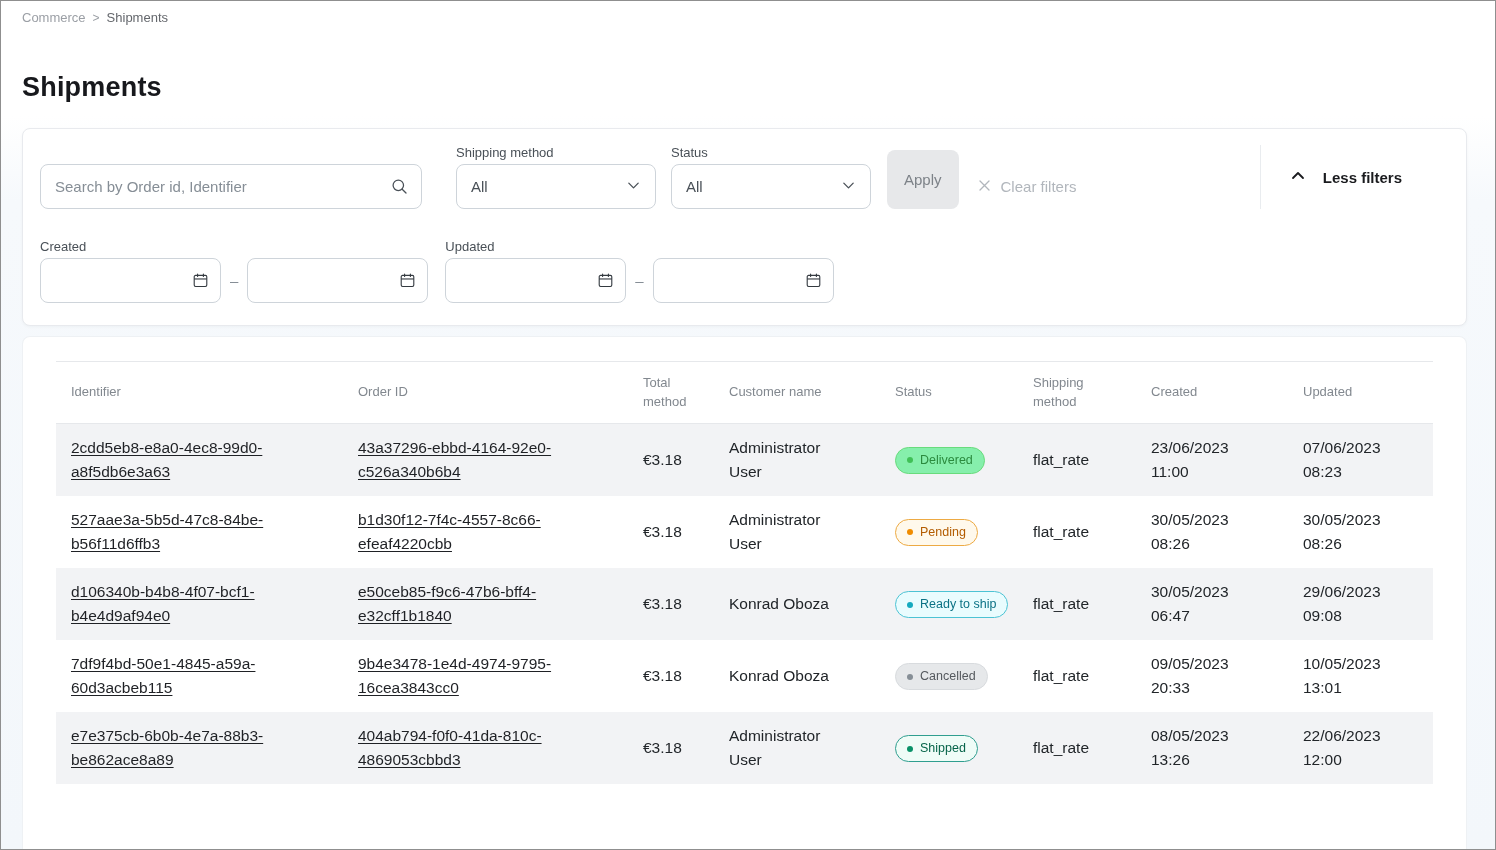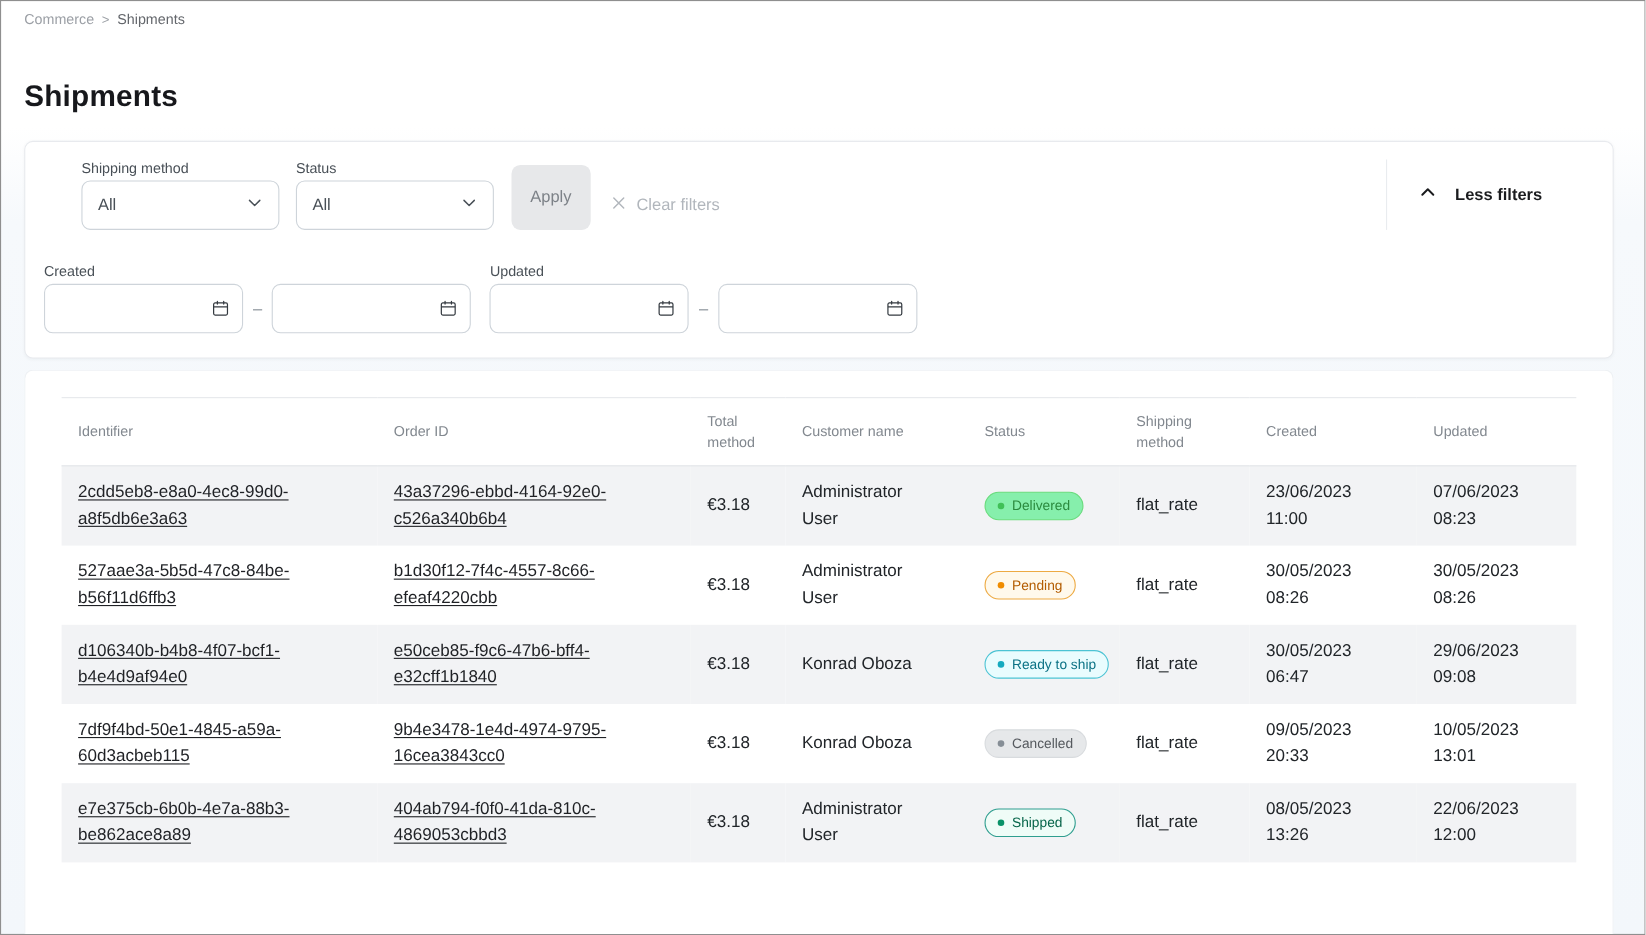--- a/index.html
+++ b/index.html
@@ -70,21 +70,21 @@
     background: #fff;
   }
   .search-input::placeholder { color: #868e96; }
   .search-icon {
     position: absolute;
     right: 13px;
     top: 13px;
     pointer-events: none;
   }
   .select-box {
-    width: 180px;
+    width: 200px;
     height: 45px;
     border: 1px solid #ced4da;
     border-radius: 8px;
     background: #fff;
     display: flex;
     align-items: center;
     justify-content: space-between;
     padding: 0 14px 0 14px;
     font-size: 15px;
     color: #495057;
@@ -245,20 +245,29 @@
     <span class="crumb-link">Commerce</span>
     <span class="crumb-sep">&gt;</span>
     <span class="crumb-current">Shipments</span>
   </div>
 
   <h1 class="page-title">Shipments</h1>
 
   <div class="filter-card">
 
     <div class="filter-row">
+      <div class="search-wrap">
+        <input class="search-input" type="text" placeholder="Search by Order id, Identifier" style="">
+        <span class="search-icon">
+          <svg width="19" height="19" viewBox="0 0 24 24">
+              <circle cx="10.5" cy="10.5" r="6.6" fill="none" stroke="#495057" stroke-width="1.6"></circle>
+              <line x1="15.4" y1="15.4" x2="20.2" y2="20.2" stroke="#495057" stroke-width="1.6" stroke-linecap="round"></line>
+            </svg>
+        </span>
+      </div>
 
       <div class="field ml-34">
         <span class="field-label">Shipping method</span>
         <div class="select-box">
           <span>All</span>
           <span>
             <svg width="15" height="15" viewBox="0 0 16 16">
                 <path d="M3 5.5l5 5 5-5" fill="none" stroke="#495057" stroke-width="1.4" stroke-linecap="round" stroke-linejoin="round"></path>
               </svg>
           </span>

